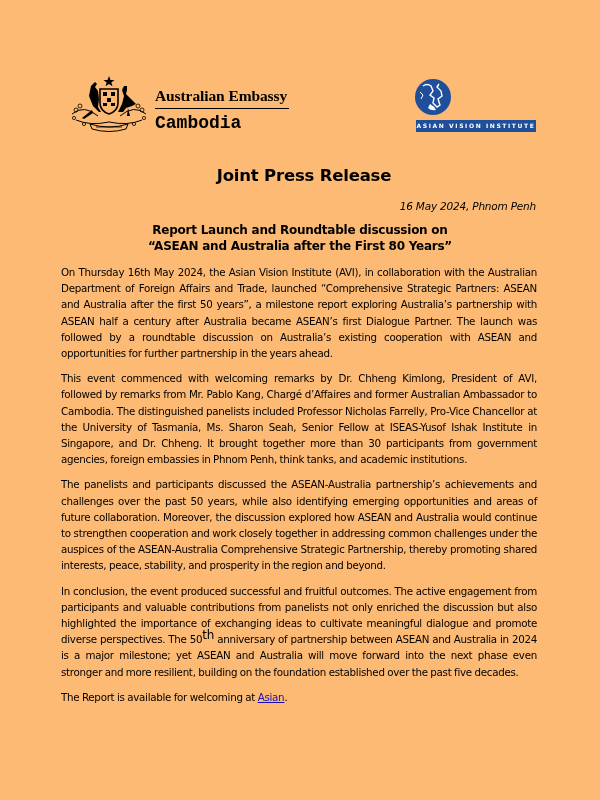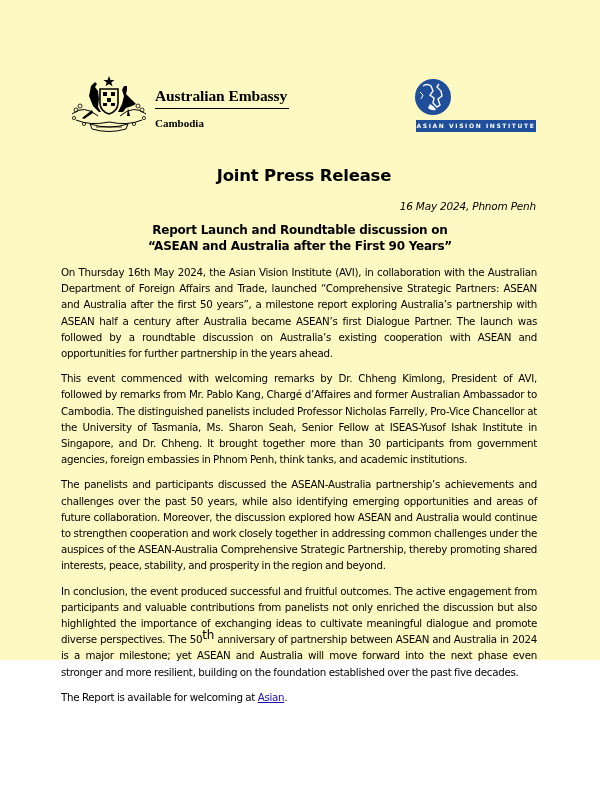--- a/index.html
+++ b/index.html
@@ -1,24 +1,24 @@
 <!DOCTYPE html>
 <html><head>
 <meta charset="utf-8">
 <style>
   html, body { margin: 0; padding: 0; background: #ffffff; }
   body { width: 600px; height: 800px; position: relative; overflow: hidden; color: #000; }
-  .page { position: absolute; left: 0; top: 0; width: 600px; height: 660px; background: #fef9c3; }
+  .page { position: absolute; left: 0; top: 0; width: 600px; height: 800px; background: #fdba74; }
 
   
   .emb-logo { position: absolute; left: 68px; top: 74px; width: 82px; height: 62px; }
   .emb-text { position: absolute; left: 155px; top: 86px; width: 134px; font-family: "Liberation Serif", "DejaVu Serif", serif; }
   .emb-name { font-size: 15.5px; font-weight: bold; white-space: nowrap; line-height: 20px; letter-spacing: -0.1px; }
   .emb-rule { height: 1px; background: #000; margin: 2px 0 4px 0; width: 134px; }
-  .emb-country { font-size: 11px; font-weight: bold; line-height: 20px; }
+  .emb-country { font-size: 18px; font-weight: bold; line-height: 20px; font-family: Liberation Mono, monospace; }
 
   
   .avi-logo { position: absolute; left: 414px; top: 76px; width: 122px; height: 56px; }
   .avi-globe { position: absolute; left: 0; top: 2px; width: 38px; height: 38px; }
   .avi-letters { position: absolute; left: 38px; top: -4px; font-family: "Liberation Serif", "DejaVu Serif", serif; font-size: 44px; color: #1f4e9b; line-height: 48px; letter-spacing: 1px; }
   .avi-banner { position: absolute; left: 2px; top: 44px; width: 120px; height: 12px; background: #1f4e9b; color: #fff; font-family: "DejaVu Sans", sans-serif; font-size: 6px; font-weight: bold; letter-spacing: 1.6px; line-height: 12px; text-align: center; white-space: nowrap; }
 
   .doc { font-family: "DejaVu Sans", "Liberation Sans", sans-serif; }
   .title { position: absolute; left: 4px; width: 600px; top: 166px; text-align: center; font-size: 16.5px; font-weight: bold; letter-spacing: -0.2px; }
   .dateline { position: absolute; right: 64px; top: 200px; font-size: 10.5px; font-style: italic; letter-spacing: -0.2px; }
@@ -81,21 +81,21 @@
       <path d="M6,14 l3,3 l-2,4" fill="none" stroke="#fff" stroke-width="1"></path>
     </svg>
     <div class="avi-banner">ASIAN VISION INSTITUTE</div>
   </div>
 
   <div class="doc">
     <div class="title">Joint Press Release</div>
     <div class="dateline">16 May 2024, Phnom Penh</div>
     <div class="subtitle">
       <div>Report Launch and Roundtable discussion on</div>
-      <div>“ASEAN and Australia after the First 90 Years”</div>
+      <div>“ASEAN and Australia after the First 80 Years”</div>
     </div>
 
     <div class="body">
       <p>On Thursday 16th May 2024, the Asian Vision Institute (AVI), in collaboration with the Australian Department of Foreign Affairs and Trade, launched “Comprehensive Strategic Partners: ASEAN and Australia after the first 50 years”, a milestone report exploring Australia’s partnership with ASEAN half a century after Australia became ASEAN’s first Dialogue Partner. The launch was followed by a roundtable discussion on Australia’s existing cooperation with ASEAN and opportunities for further partnership in the years ahead.</p>
       <p>This event commenced with welcoming remarks by Dr. Chheng Kimlong, President of AVI, followed by remarks from Mr. Pablo Kang, Chargé d’Affaires and former Australian Ambassador to Cambodia. The distinguished panelists included Professor Nicholas Farrelly, Pro-Vice Chancellor at the University of Tasmania, Ms. Sharon Seah, Senior Fellow at ISEAS-Yusof Ishak Institute in Singapore, and Dr. Chheng. It brought together more than 30 participants from government agencies, foreign embassies in Phnom Penh, think tanks, and academic institutions.</p>
       <p>The panelists and participants discussed the ASEAN-Australia partnership’s achievements and challenges over the past 50 years, while also identifying emerging opportunities and areas of future collaboration. Moreover, the discussion explored how ASEAN and Australia would continue to strengthen cooperation and work closely together in addressing common challenges under the auspices of the ASEAN-Australia Comprehensive Strategic Partnership, thereby promoting shared interests, peace, stability, and prosperity in the region and beyond.</p>
       <p><span>In conclusion, the event produced successful and fruitful outcomes. The active engagement from participants and valuable contributions from panelists not only enriched the discussion but also highlighted the importance of exchanging ideas to cultivate meaningful dialogue and promote diverse perspectives. The 50</span><sup>th</sup><span> anniversary of partnership between ASEAN and Australia in 2024 is a major milestone; yet ASEAN and Australia will move forward into the next phase even stronger and more resilient, building on the foundation established over the past five decades.</span></p>
       <p><span>The Report is available for welcoming at </span><a class="link">Asian</a><span>.</span></p>
     </div>
   </div>

